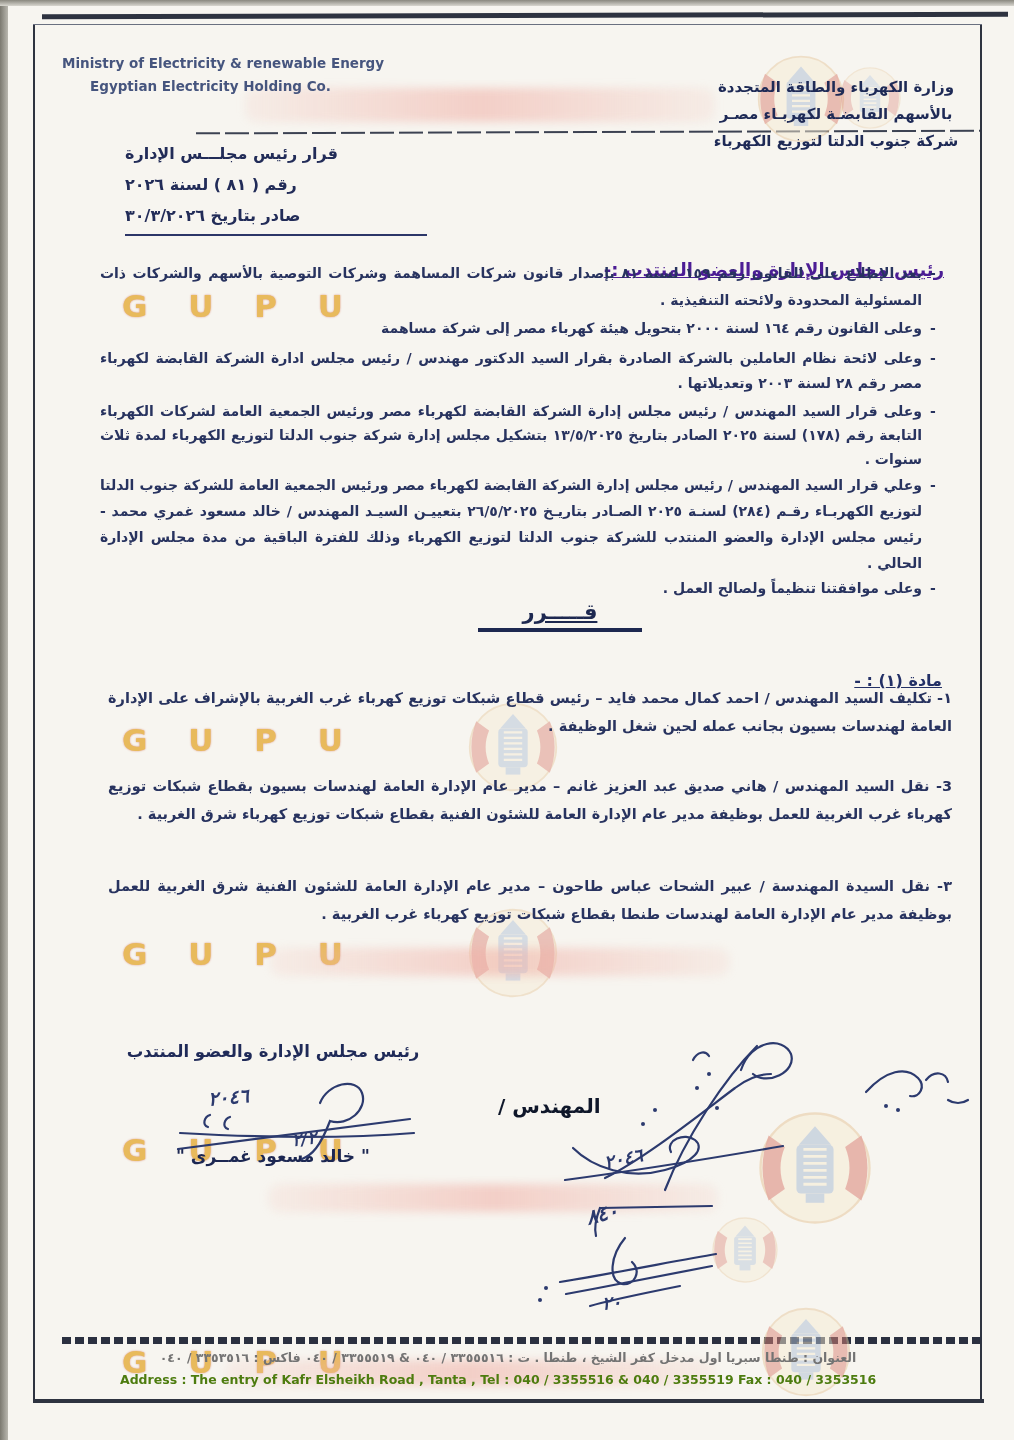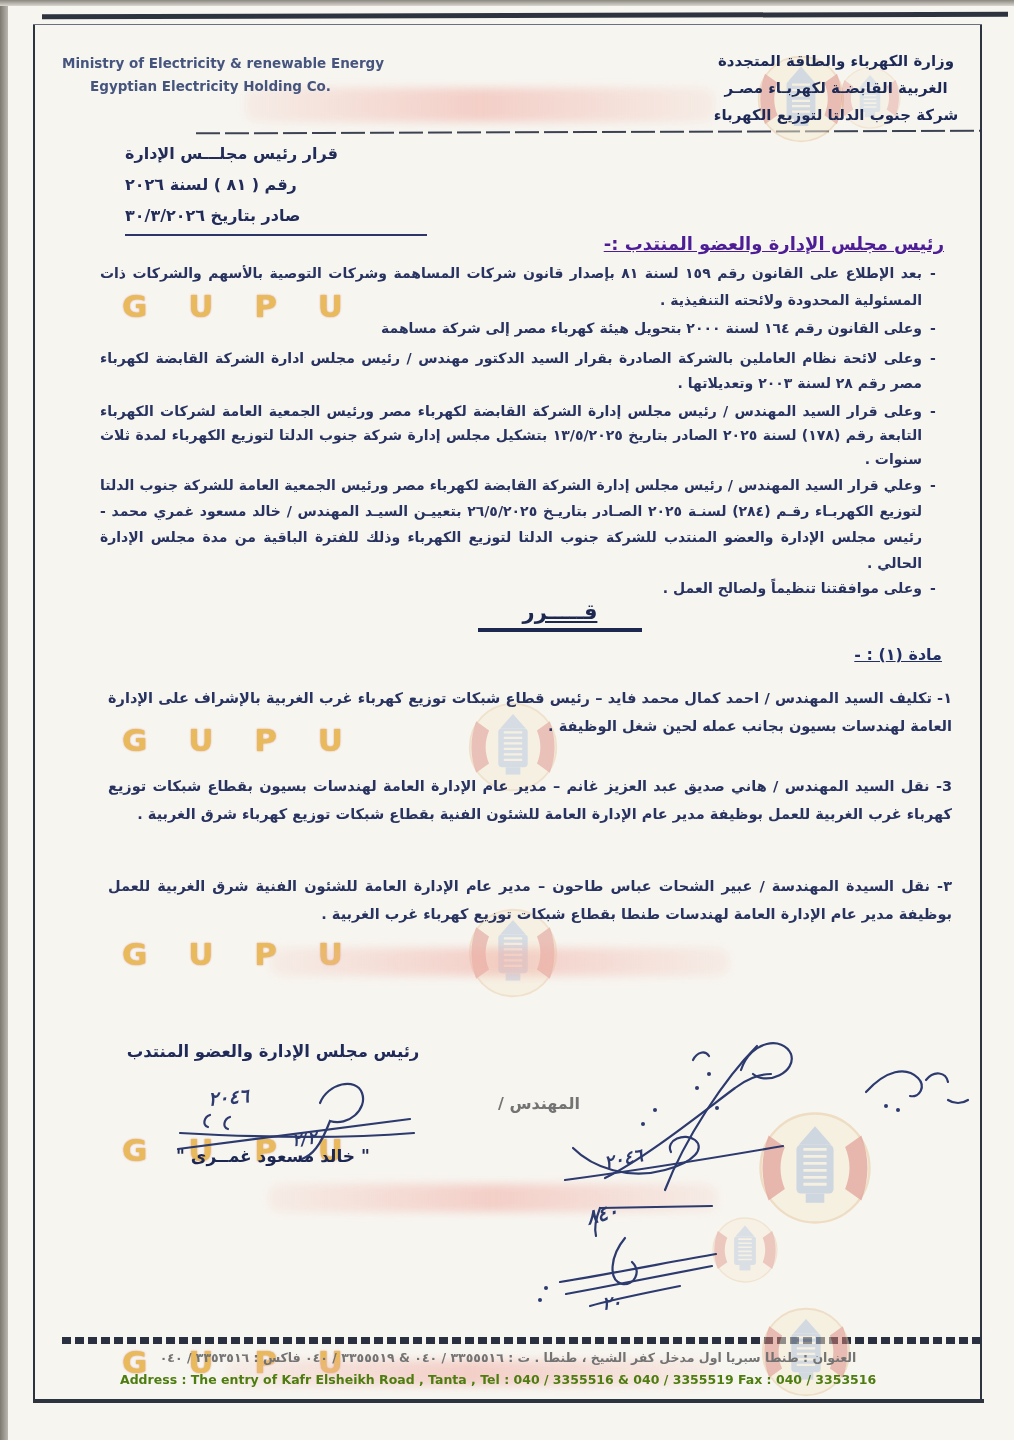--- a/index.html
+++ b/index.html
@@ -27,21 +27,21 @@
   
   .wm { position:absolute; z-index:1; pointer-events:none; }
   .gupu { color:#e7b44c; font-weight:bold; font-size:31px; letter-spacing:15px;
     text-shadow:0 0 2px rgba(198,74,43,.65); opacity:.9; white-space:nowrap; }
   .band { background:linear-gradient(90deg, rgba(242,189,176,.15), rgba(240,176,166,.55), rgba(242,189,176,.15));
     border-radius:12px; filter:blur(4px); }
   .emblem { opacity:.5; }
 
   
   .ink { color:#273264; z-index:2; position:absolute; }
-  .rtl { direction:rtl; }
+  .rtl { direction:rtl;margin-top:26px; }
 
   .header-en { left:62px; top:52px; width:360px; color:#46557e; font-size:13.5px;
     font-weight:bold; line-height:23px; }
   .header-en .l2 { padding-left:28px; }
   .header-en .l3 { padding-left:48px; }
   .header-ar { left:700px; top:48px; width:272px; text-align:center; font-size:15px;
     font-weight:bold; line-height:27px; color:#1e2a56; }
 
   .decision { left:125px; top:138px; width:302px; direction:rtl; text-align:left;
     font-size:16px; font-weight:bold; line-height:31px; color:#222c58; }
@@ -66,22 +66,22 @@
     text-align:justify; color:#28335f; }
 
   .article2 { left:100px; top:988px; width:844px; direction:rtl; font-size:15px;
     font-weight:bold; color:#233066; }
   .article2 .head2 { text-decoration:underline; }
 
   .sig-title { left:106px; top:1042px; width:334px; text-align:center; font-size:16.5px;
     font-weight:bold; color:#1f2a58; }
   .sig-name { left:106px; top:1146px; width:334px; text-align:center; font-size:17px;
     font-weight:bold; color:#1c2752; }
-  .eng-label { left:498px; top:1094px; font-size:16px; font-weight:bold;
-    direction:rtl; color:#737373; }
+  .eng-label { left:498px; top:1094px; font-size:20px; font-weight:bold;
+    direction:rtl; color:#0f172a; }
 
   .hand { position:absolute; z-index:3; color:#2c3a6e; font-weight:bold;
     font-style:italic; }
   .sigsvg { position:absolute; z-index:3; }
   .sigsvg path { fill:none; stroke:#2c3a6e; stroke-width:2.2; stroke-linecap:round; }
   .sigsvg circle { fill:#2c3a6e; }
 
   .footer-ar { left:150px; top:1350px; width:716px; text-align:center; direction:rtl;
     font-size:12.5px; font-weight:bold; color:#737373; }
   .footer-en { left:120px; top:1372px; width:776px; 
@@ -149,21 +149,21 @@
   <div class="dash-band"></div>
   <div class="rule bottom-rule"></div>
   <div class="header-divider"></div>
 
   <div class="ink header-en">
     <div class="l1">Ministry of Electricity &amp; renewable Energy</div>
     <div class="l2">Egyptian Electricity Holding Co.</div>
   </div>
   <div class="ink header-ar rtl">
     <div>وزارة الكهرباء والطاقة المتجددة</div>
-    <div>الغربية القابضـة لكهربـاء مصـر</div>
+    <div>بالأسهم القابضـة لكهربـاء مصـر</div>
     <div>شركة جنوب الدلتا لتوزيع الكهرباء</div>
   </div>
 
   <div class="ink decision">
     <div>قرار رئيس مجلـــس الإدارة</div>
     <div>رقم ( ٨١ ) لسنة ٢٠٢٦</div>
     <div class="issued">صادر بتاريخ ٣٠/٣/٢٠٢٦</div>
   </div>
 
   <div class="ink preamble-head rtl">رئيس مجلس الإدارة والعضو المنتدب :-</div>

